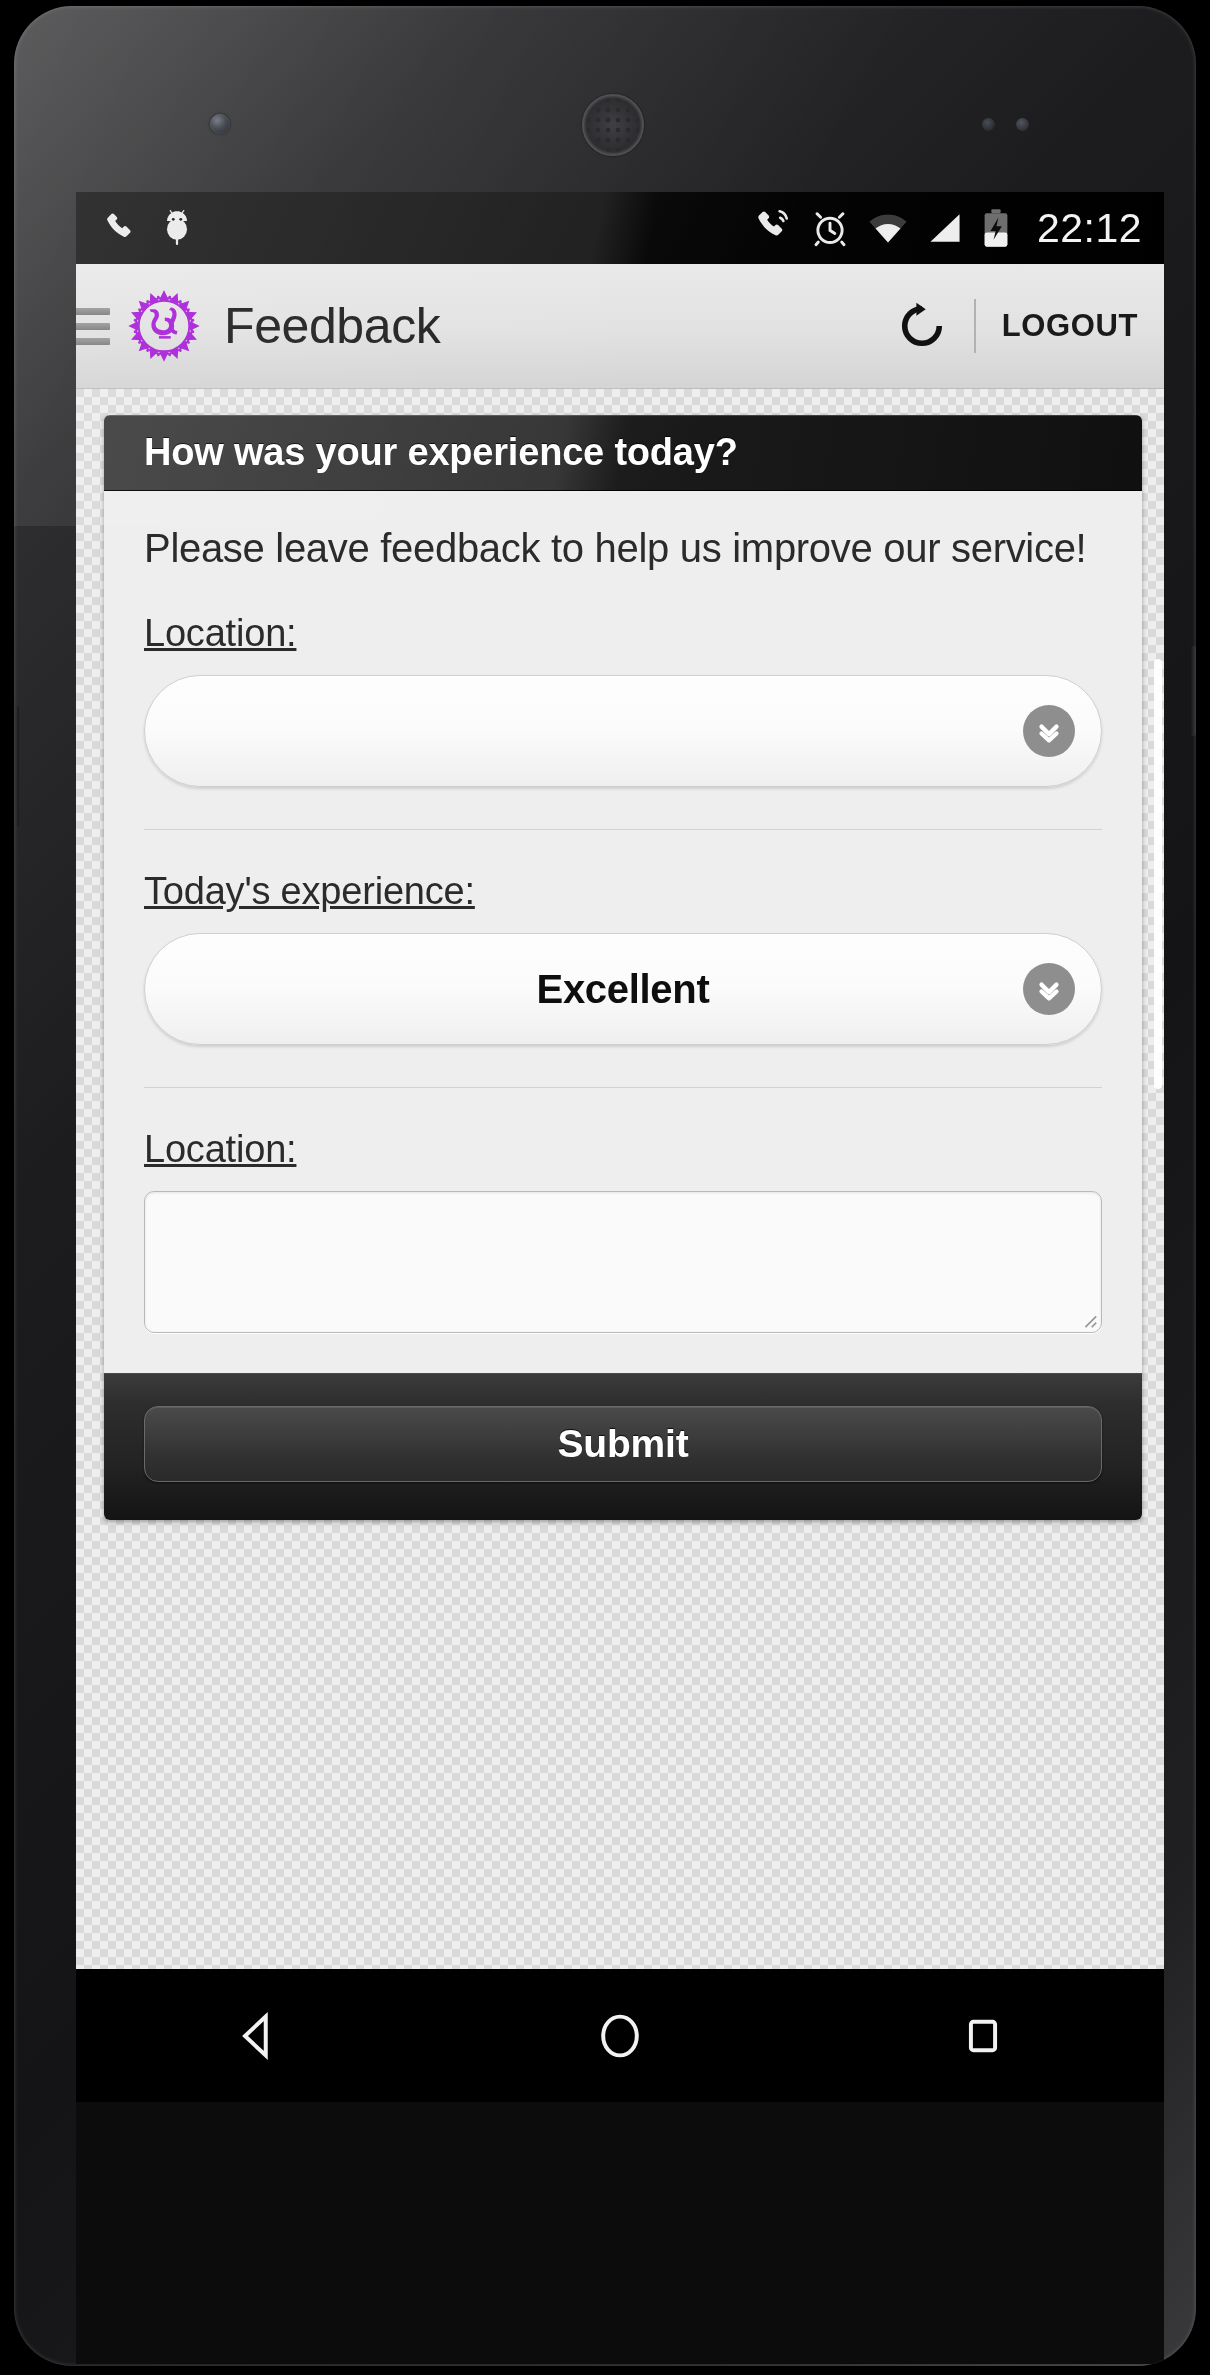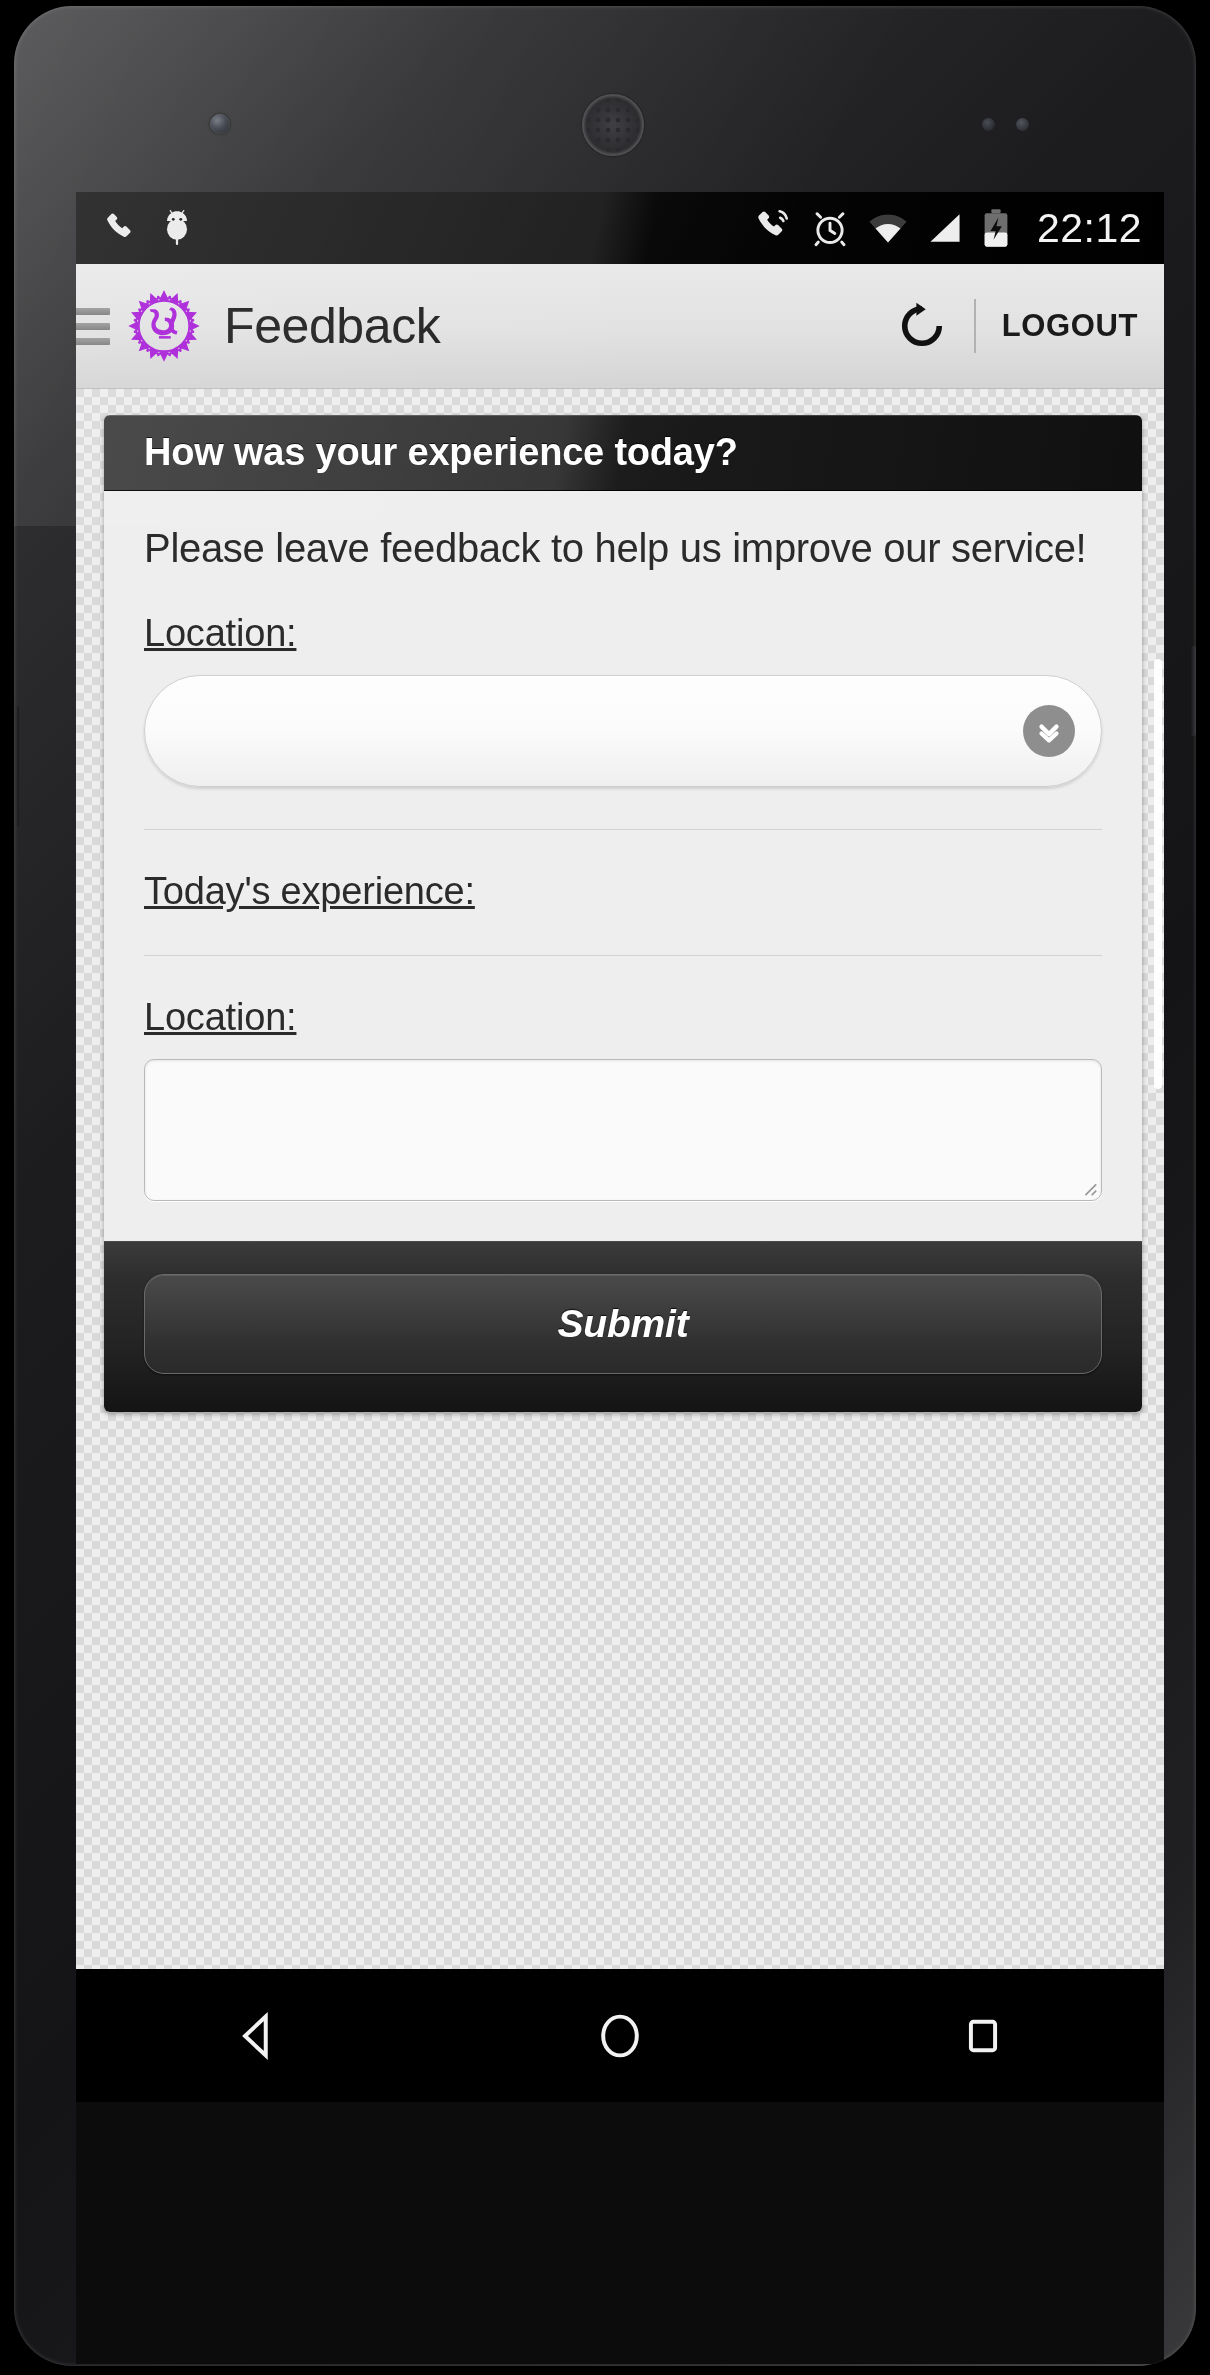--- a/index.html
+++ b/index.html
@@ -222,26 +222,26 @@
     width: 18px; height: 18px; pointer-events: none;
   }
 
   
   #card-footer {
     background: linear-gradient(180deg, #3b3b3b 0%, #2d2d2d 22%, #232323 62%, #141414 100%);
     padding: 32px 40px 38px 40px;
     border-top: 1px solid #4a4a4a;
   }
   #submit-button {
-    height: 100px;
-    border-radius: 20px;
+    height: 76px;
+    border-radius: 14px;
     background: linear-gradient(180deg, #4a4a4a 0%, #3c3c3c 40%, #303030 70%, #2a2a2a 100%);
     border: 1px solid #6a6a6a;
     box-shadow: 0 1px 2px rgba(0,0,0,.6), inset 0 1px 0 rgba(255,255,255,.1);
-    display: flex; align-items: center; justify-content: center; font-style: italic;
+    display: flex; align-items: center; justify-content: center;
   }
   #submit-button-label {
     color: #ffffff; font-size: 39px; font-weight: bold;
     letter-spacing: -.2px; text-shadow: 0 -1px 1px rgba(0,0,0,.8);
   }
 
   
   #nav-bar {
     height: 133px; background: #000;
     display: flex; align-items: center;
@@ -415,20 +415,29 @@
               <svg width="30" height="30" viewBox="0 0 24 24" fill="none" stroke="#ffffff" stroke-width="3.4" stroke-linecap="round" stroke-linejoin="round">
                 <path d="M6 8.5 L12 14.5 L18 8.5"></path>
                 <path d="M6 14 L12 19.5 L18 14"></path>
               </svg>
             </span>
           </div>
 
           <div class="field-divider"></div>
 
           <div class="field-label">Today's experience:</div>
+          <div class="select-pill">
+            <span class="select-pill-value">Excellent</span>
+            <span class="select-chevron">
+              <svg width="30" height="30" viewBox="0 0 24 24" fill="none" stroke="#ffffff" stroke-width="3.4" stroke-linecap="round" stroke-linejoin="round">
+                <path d="M6 8.5 L12 14.5 L18 8.5"></path>
+                <path d="M6 14 L12 19.5 L18 14"></path>
+              </svg>
+            </span>
+          </div>
 
           <div class="field-divider"></div>
 
           <div class="field-label">Location:</div>
           <div id="feedback-textarea-wrap">
             <textarea id="feedback-textarea" placeholder="" style=""></textarea>
             <svg id="textarea-resize-handle" viewBox="0 0 10 10" stroke="#9a9a9a" stroke-width="1">
               <path d="M9 3 L3 9 M9 6.5 L6.5 9"></path>
             </svg>
           </div>

